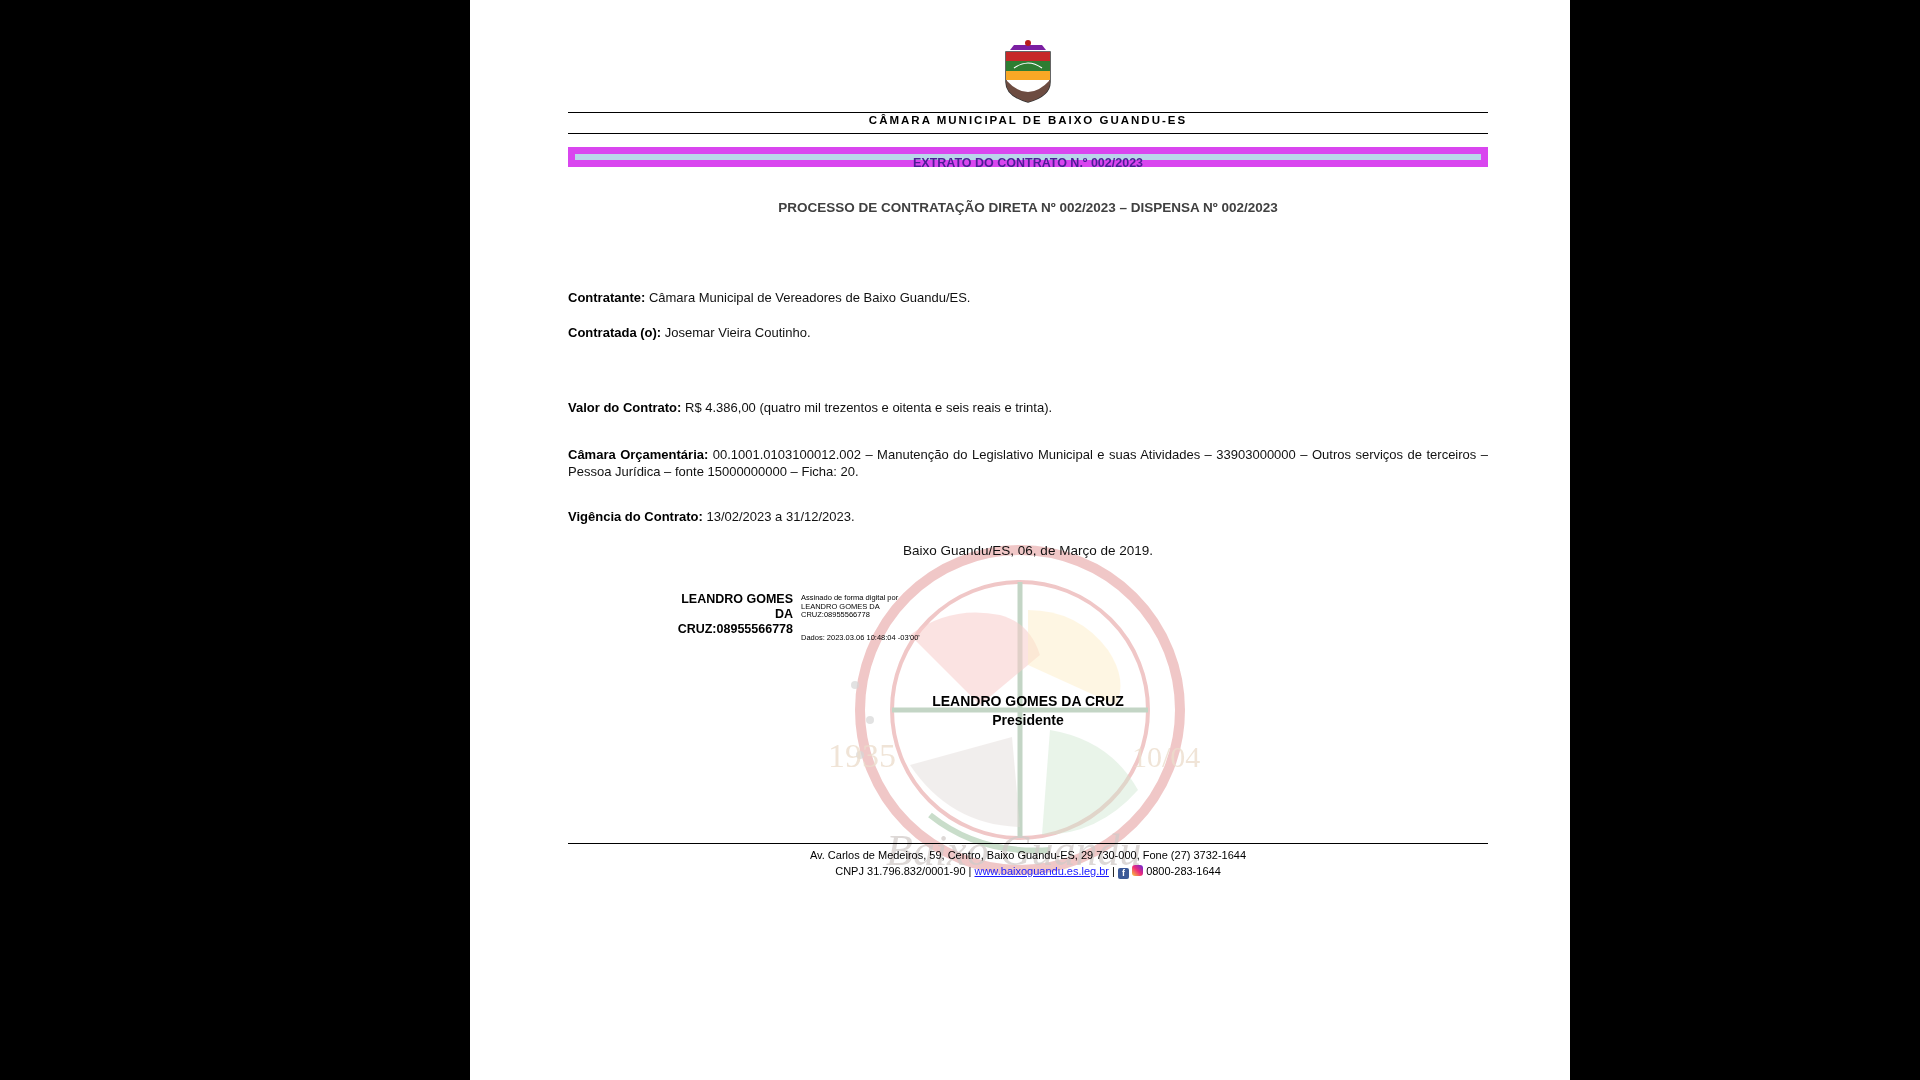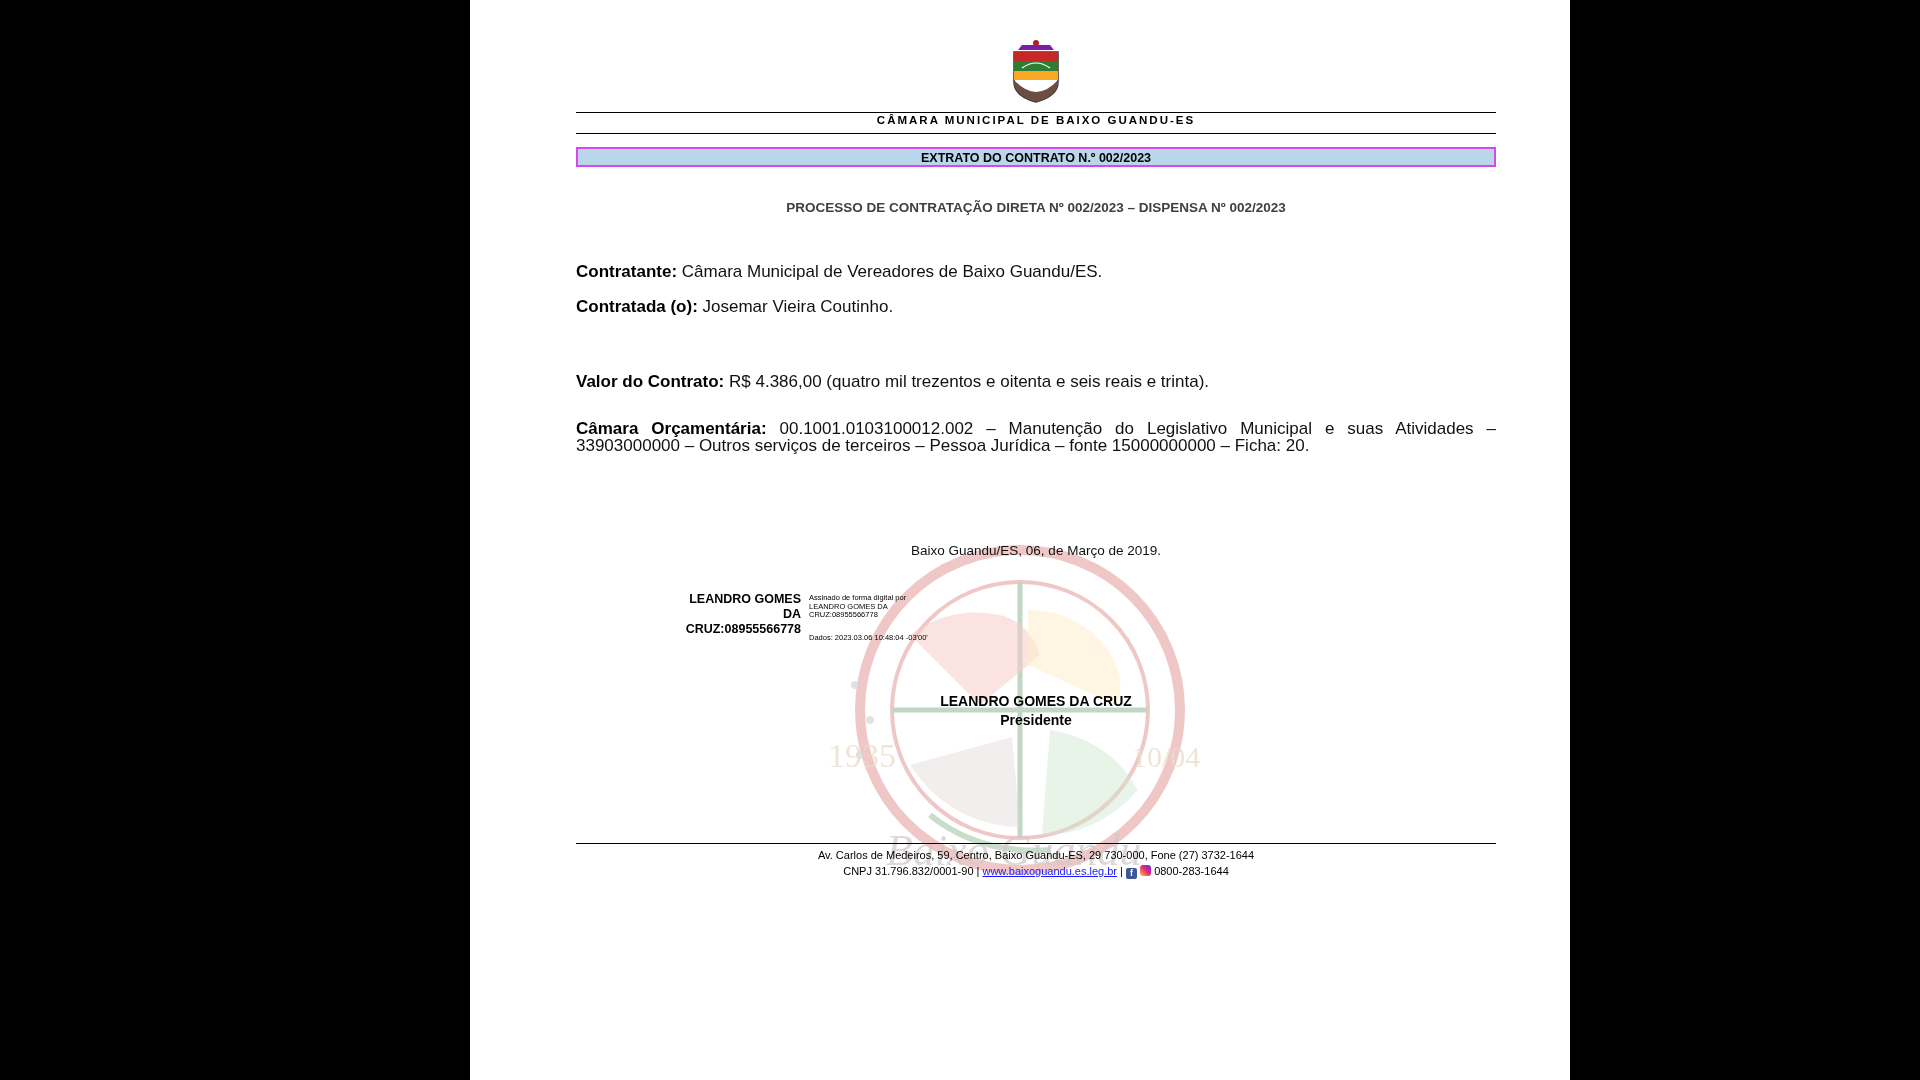--- a/index.html
+++ b/index.html
@@ -26,21 +26,21 @@
     left: 50%;
     top: 515px;
     transform: translateX(-50%);
     width: 520px;
     height: 400px;
     opacity: 0.30;
     pointer-events: none;
   }
   .content {
     position: absolute;
-    left: 16px; top: 0;
+    left: 8px; top: 0;
     width: 100%;
     height: 100%;
   }
   .crest {
     position: absolute;
     left: 50%;
     top: 38px;
     transform: translateX(-50%);
     width: 56px;
     height: 66px;
@@ -64,47 +64,48 @@
     letter-spacing: 2.0px;
     color: #000;
   }
   .title-band {
     position: absolute;
     left: 90px;
     top: 147px;
     width: 920px;
     height: 20px;
     background: #b9d6ea;
-    border: 2px solid #d946ef;
+    border: 7px solid #d946ef;
     box-sizing: border-box;
     text-align: center;
     font-size: 12.5px;
     font-weight: bold;
     line-height: 18px;
-    color: #000000;
+    color: #4c1d95;
   }
   .process-title {
     position: absolute;
     left: 90px;
     top: 200px;
     width: 920px;
     text-align: center;
     font-size: 13.5px;
     font-weight: bold;
     line-height: 16px;
     color: #404040;
   }
   .body-block {
     position: absolute;
     left: 90px;
     width: 920px;
-    font-size: 17px;
+    font-size: 13px;
     line-height: 17px;
     color: #111;
     text-align: justify;
+    margin-top: 26px;
   }
   .body-block b { font-weight: bold; color: #000; }
   .center-line {
     position: absolute;
     left: 90px;
     width: 920px;
     text-align: center;
     font-size: 13.5px;
     color: #111;
   }
@@ -243,20 +244,23 @@
 
 
     <div class="body-block" style="top:373px;">
       <b>Valor do Contrato:</b><span> R$ 4.386,00 (quatro mil trezentos e oitenta e seis reais e trinta).</span>
     </div>
 
     <div class="body-block" style="top:420px;">
       <b>Câmara Orçamentária:</b><span> 00.1001.0103100012.002 – Manutenção do Legislativo Municipal e suas Atividades – 33903000000 – Outros serviços de terceiros – Pessoa Jurídica – fonte 15000000000 – Ficha: 20.</span>
     </div>
 
+    <div class="body-block" style="top:482px;">
+      <b>Vigência do Contrato:</b><span> 13/02/2023 a 31/12/2023.</span>
+    </div>
 
     <div class="center-line" style="top:543px;">Baixo Guandu/ES, 06, de Março de 2019.</div>
 
     <div class="sig-wrap">
       <div class="sig-name">LEANDRO GOMES DA CRUZ:08955566778</div>
       <div class="sig-meta">
         <div>Assinado de forma digital por</div>
         <div>LEANDRO GOMES DA</div>
         <div>CRUZ:08955566778</div>
         <div class="d">Dados: 2023.03.06 10:48:04 -03'00'</div>

